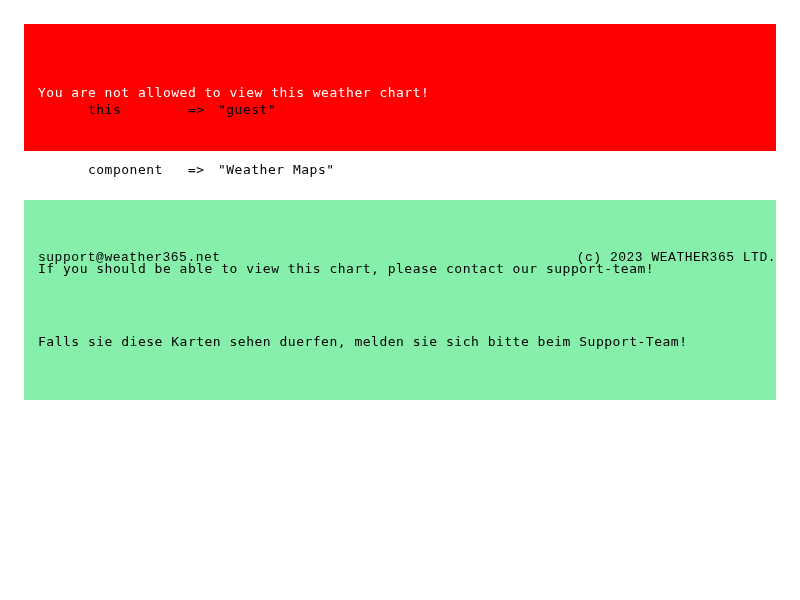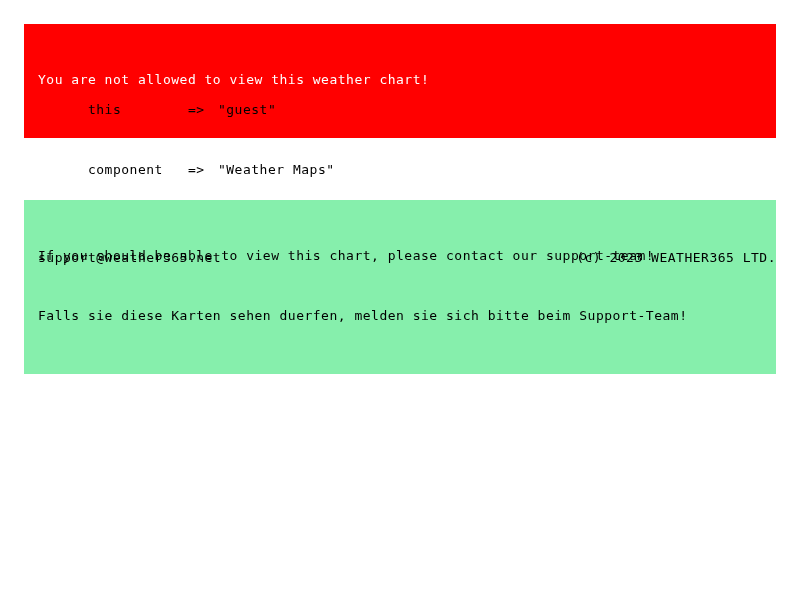--- a/index.html
+++ b/index.html
@@ -38,20 +38,21 @@
     color: #ffffff;
   }
   .banner-ok {
     top: 200px;
     background: #86efac;
     color: #000000;
   }
   .banner .line {
     display: block;
     letter-spacing: 0.5px;
+    margin-top: 13px;
   }
   .details {
     position: absolute;
     left: 38px;
     top: 80px;
     line-height: 20px;
   }
   .detail-row {
     display: block;
     white-space: pre;
@@ -70,20 +71,21 @@
   }
   .footer {
     position: absolute;
     left: 38px;
     top: 250px;
     width: 738px;
     display: flex;
     justify-content: space-between;
     letter-spacing: 0.5px;
     white-space: pre;
+    font-family: Liberation Mono, monospace;
   }
 </style>
 </head>
 <body>
 
 <div class="page">
 
   <div class="banner banner-error">
     <span class="line">You are not allowed to view this weather chart!</span>
   </div>

